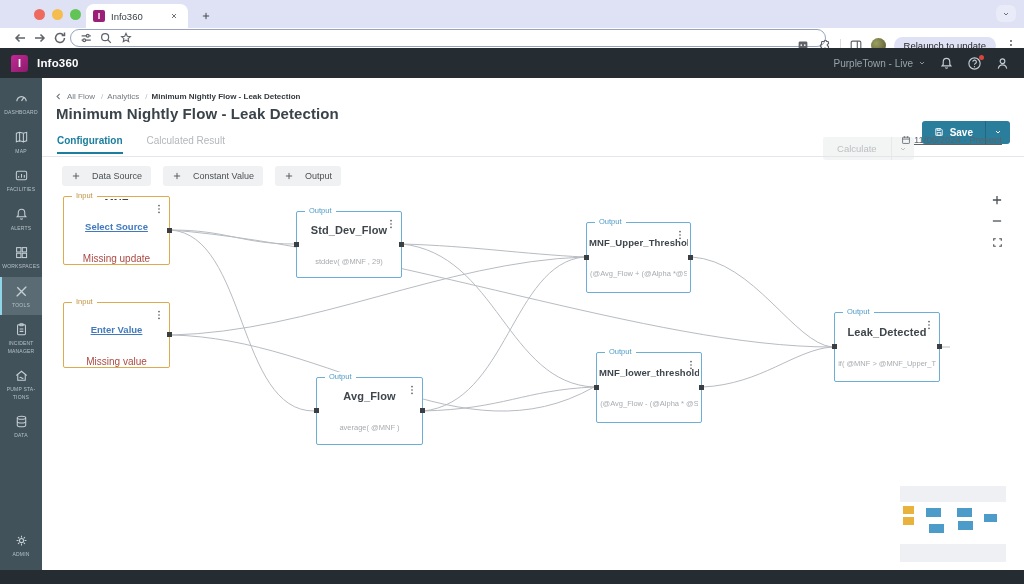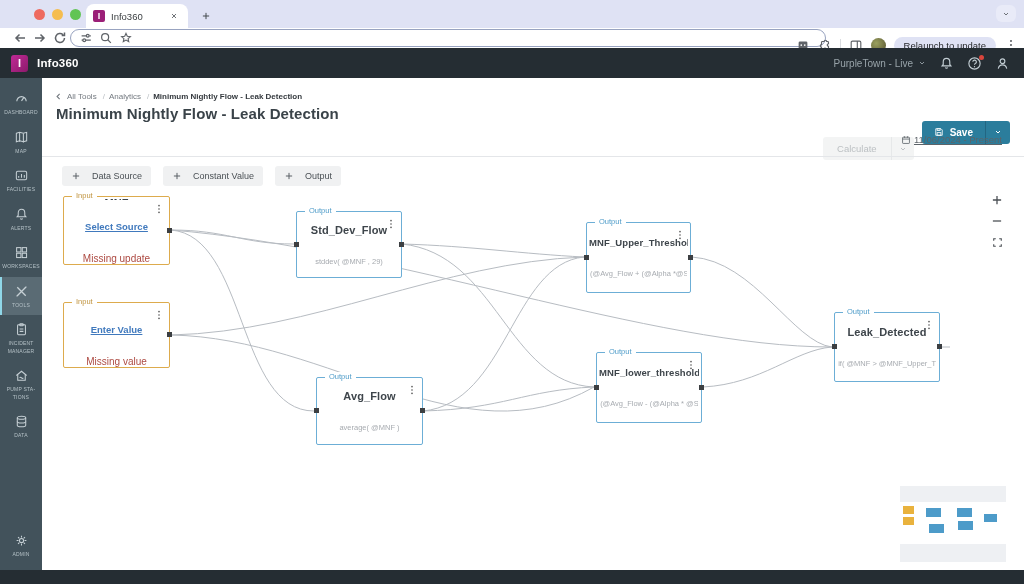--- a/index.html
+++ b/index.html
@@ -297,21 +297,21 @@
   </div>
 
   <div class="footerbar"></div>
 
   <div id="main">
 
     <div class="breadcrumb">
       <svg class="back-ic" viewBox="0 0 16 16" fill="none" stroke="currentColor" stroke-width="2">
           <path d="M10 3.5L5.5 8l4.5 4.5"></path>
         </svg>
-      <span class="crumb">All Tools</span>
+      <span class="crumb">All Flow</span>
       <span class="crumb">Analytics</span>
       <span class="crumb last">Minimum Nightly Flow - Leak Detection</span>
     </div>
 
     <h1 class="page-title">Minimum Nightly Flow - Leak Detection</h1>
 
     <div class="actions">
       <div class="btn-calc">
         <span class="bmain">Calculate</span>
         <span class="bdrop">
@@ -330,20 +330,24 @@
           <span>Save</span>
         </span>
         <span class="bdrop">
           <svg class="ic8" viewBox="0 0 16 16" fill="none" stroke="currentColor" stroke-width="2">
               <path d="M4 6l4 4 4-4"></path>
             </svg>
         </span>
       </div>
     </div>
 
+    <div class="tabs-row">
+      <span class="ptab active">Configuration</span>
+      <span class="ptab inactive">Calculated Result</span>
+    </div>
 
     <div class="date-range">
       <svg class="ic10" viewBox="0 0 16 16" fill="none" stroke="currentColor" stroke-width="1.3">
           <rect x="2.5" y="3.5" width="11" height="10" rx="1"></rect>
           <line x1="2.5" y1="6.5" x2="13.5" y2="6.5"></line>
           <line x1="5.5" y1="2" x2="5.5" y2="4.5"></line>
           <line x1="10.5" y1="2" x2="10.5" y2="4.5"></line>
         </svg>
       <span class="txt">11/06/2024 - Present</span>
     </div>

